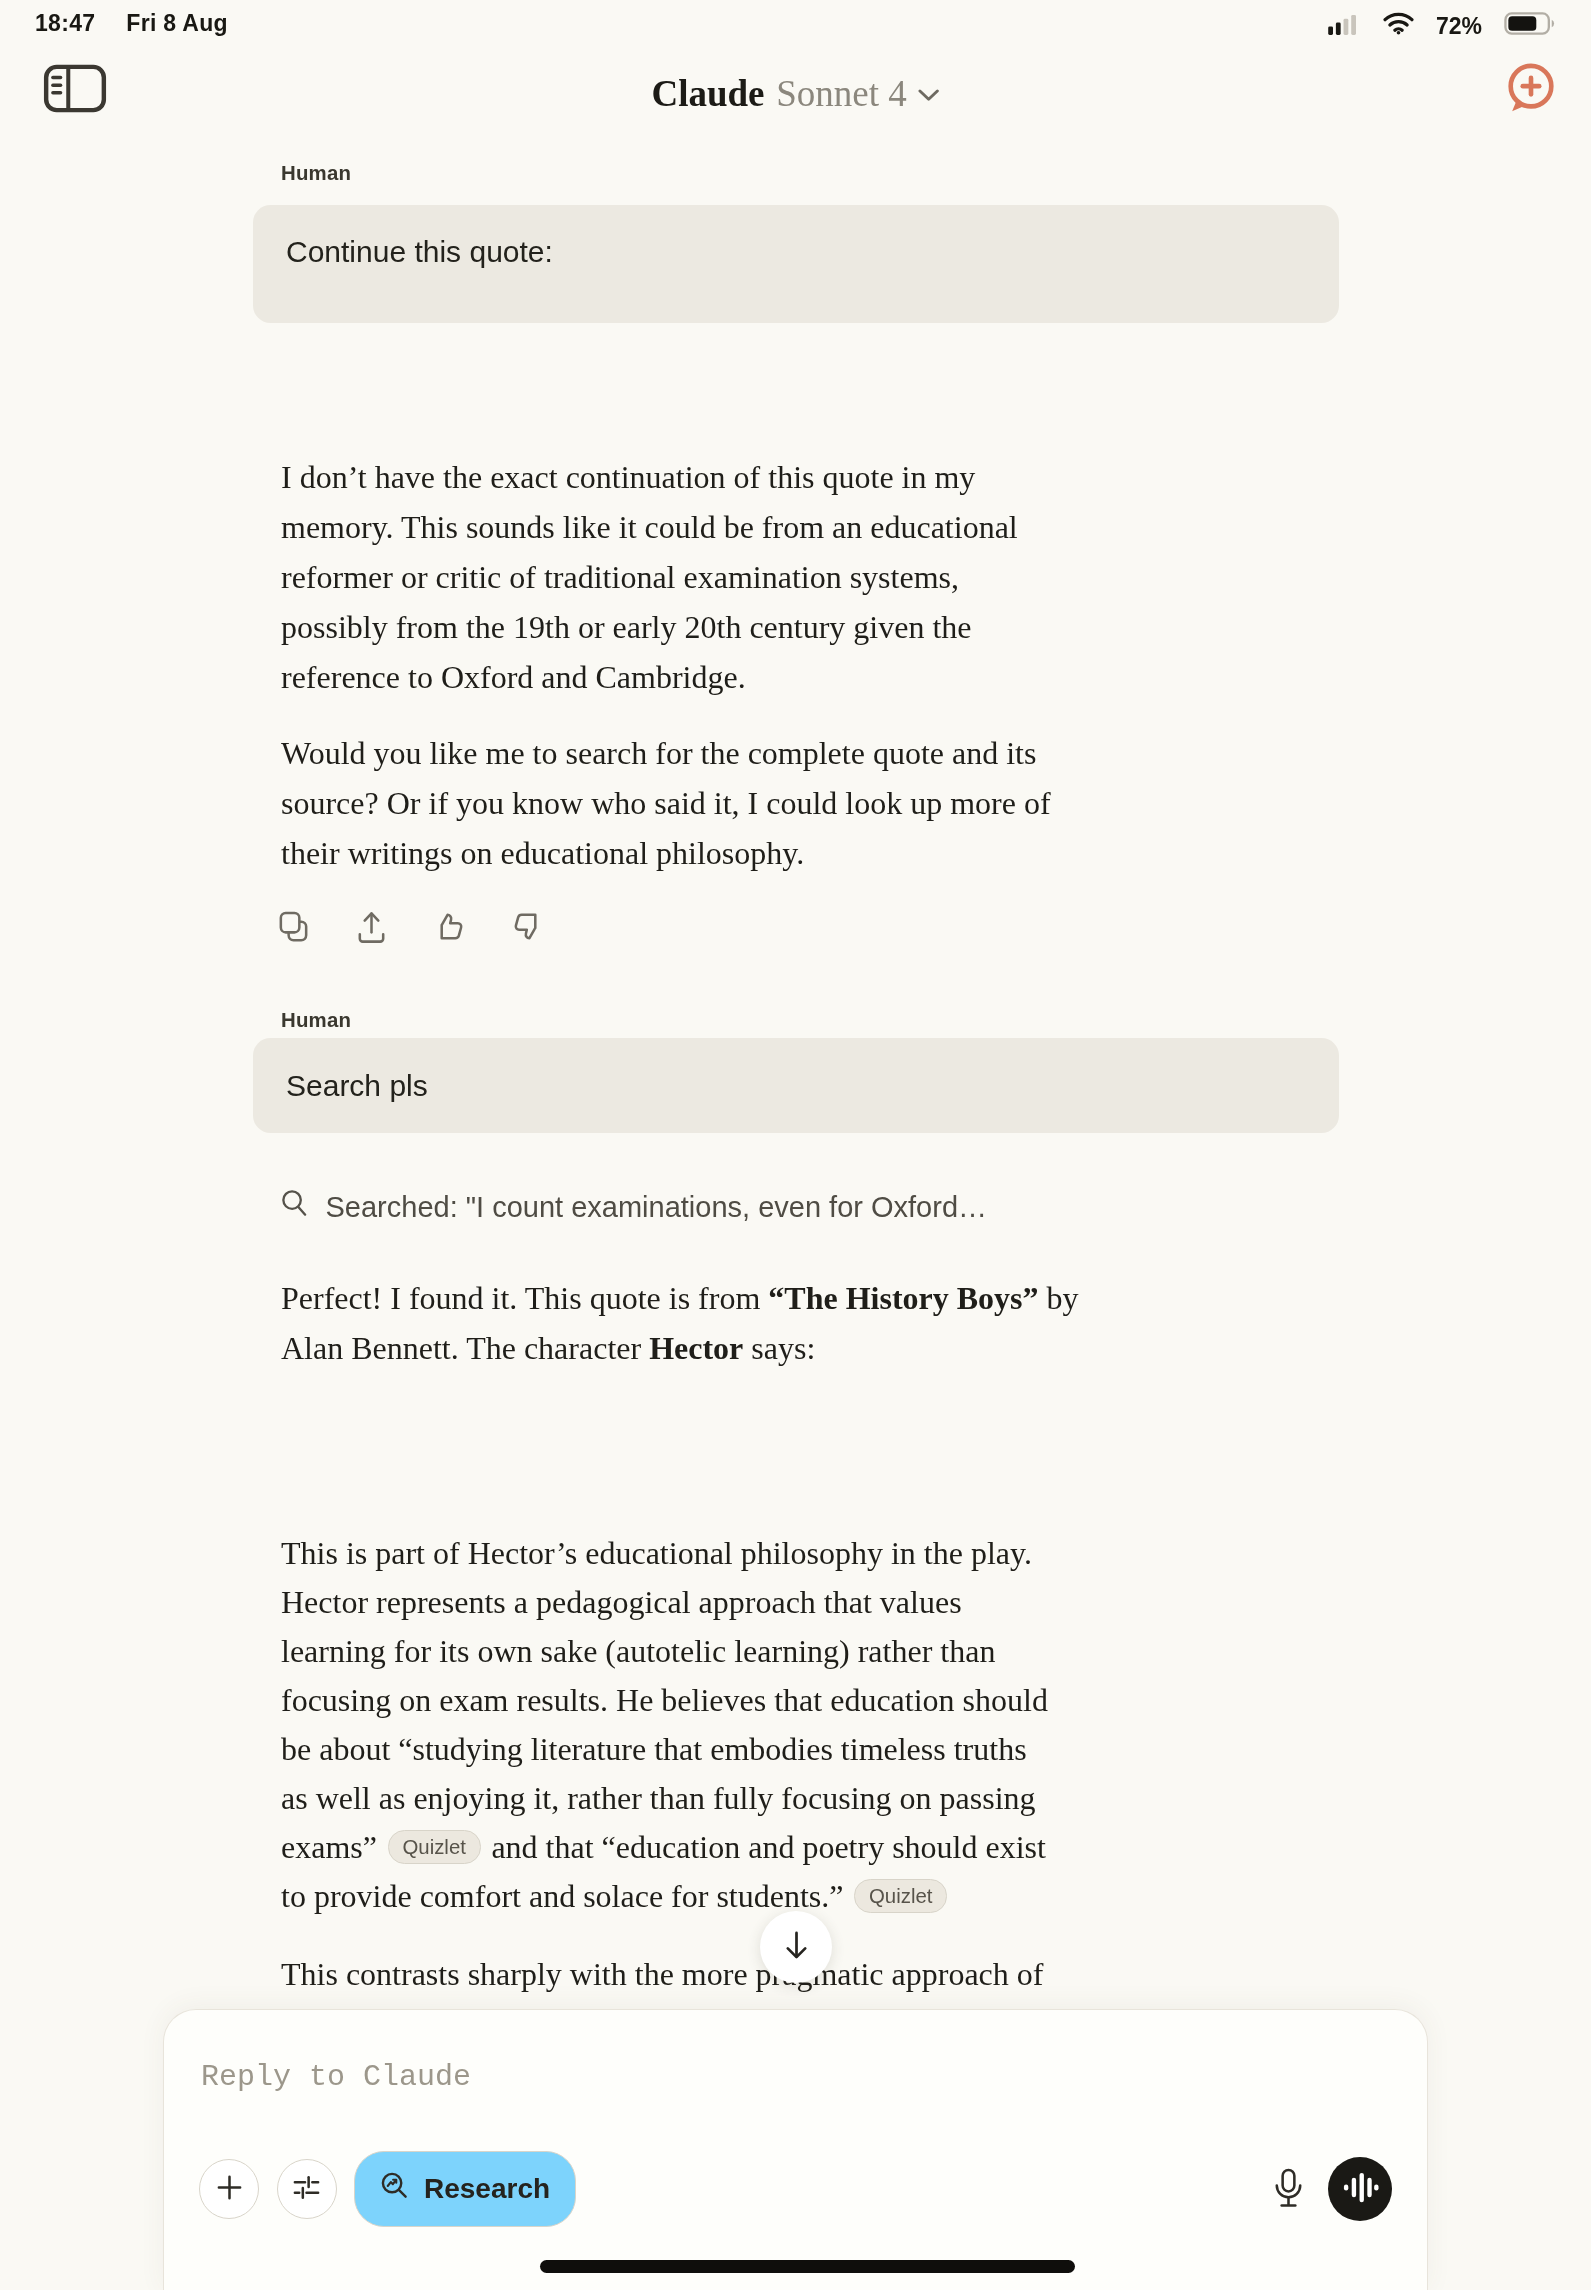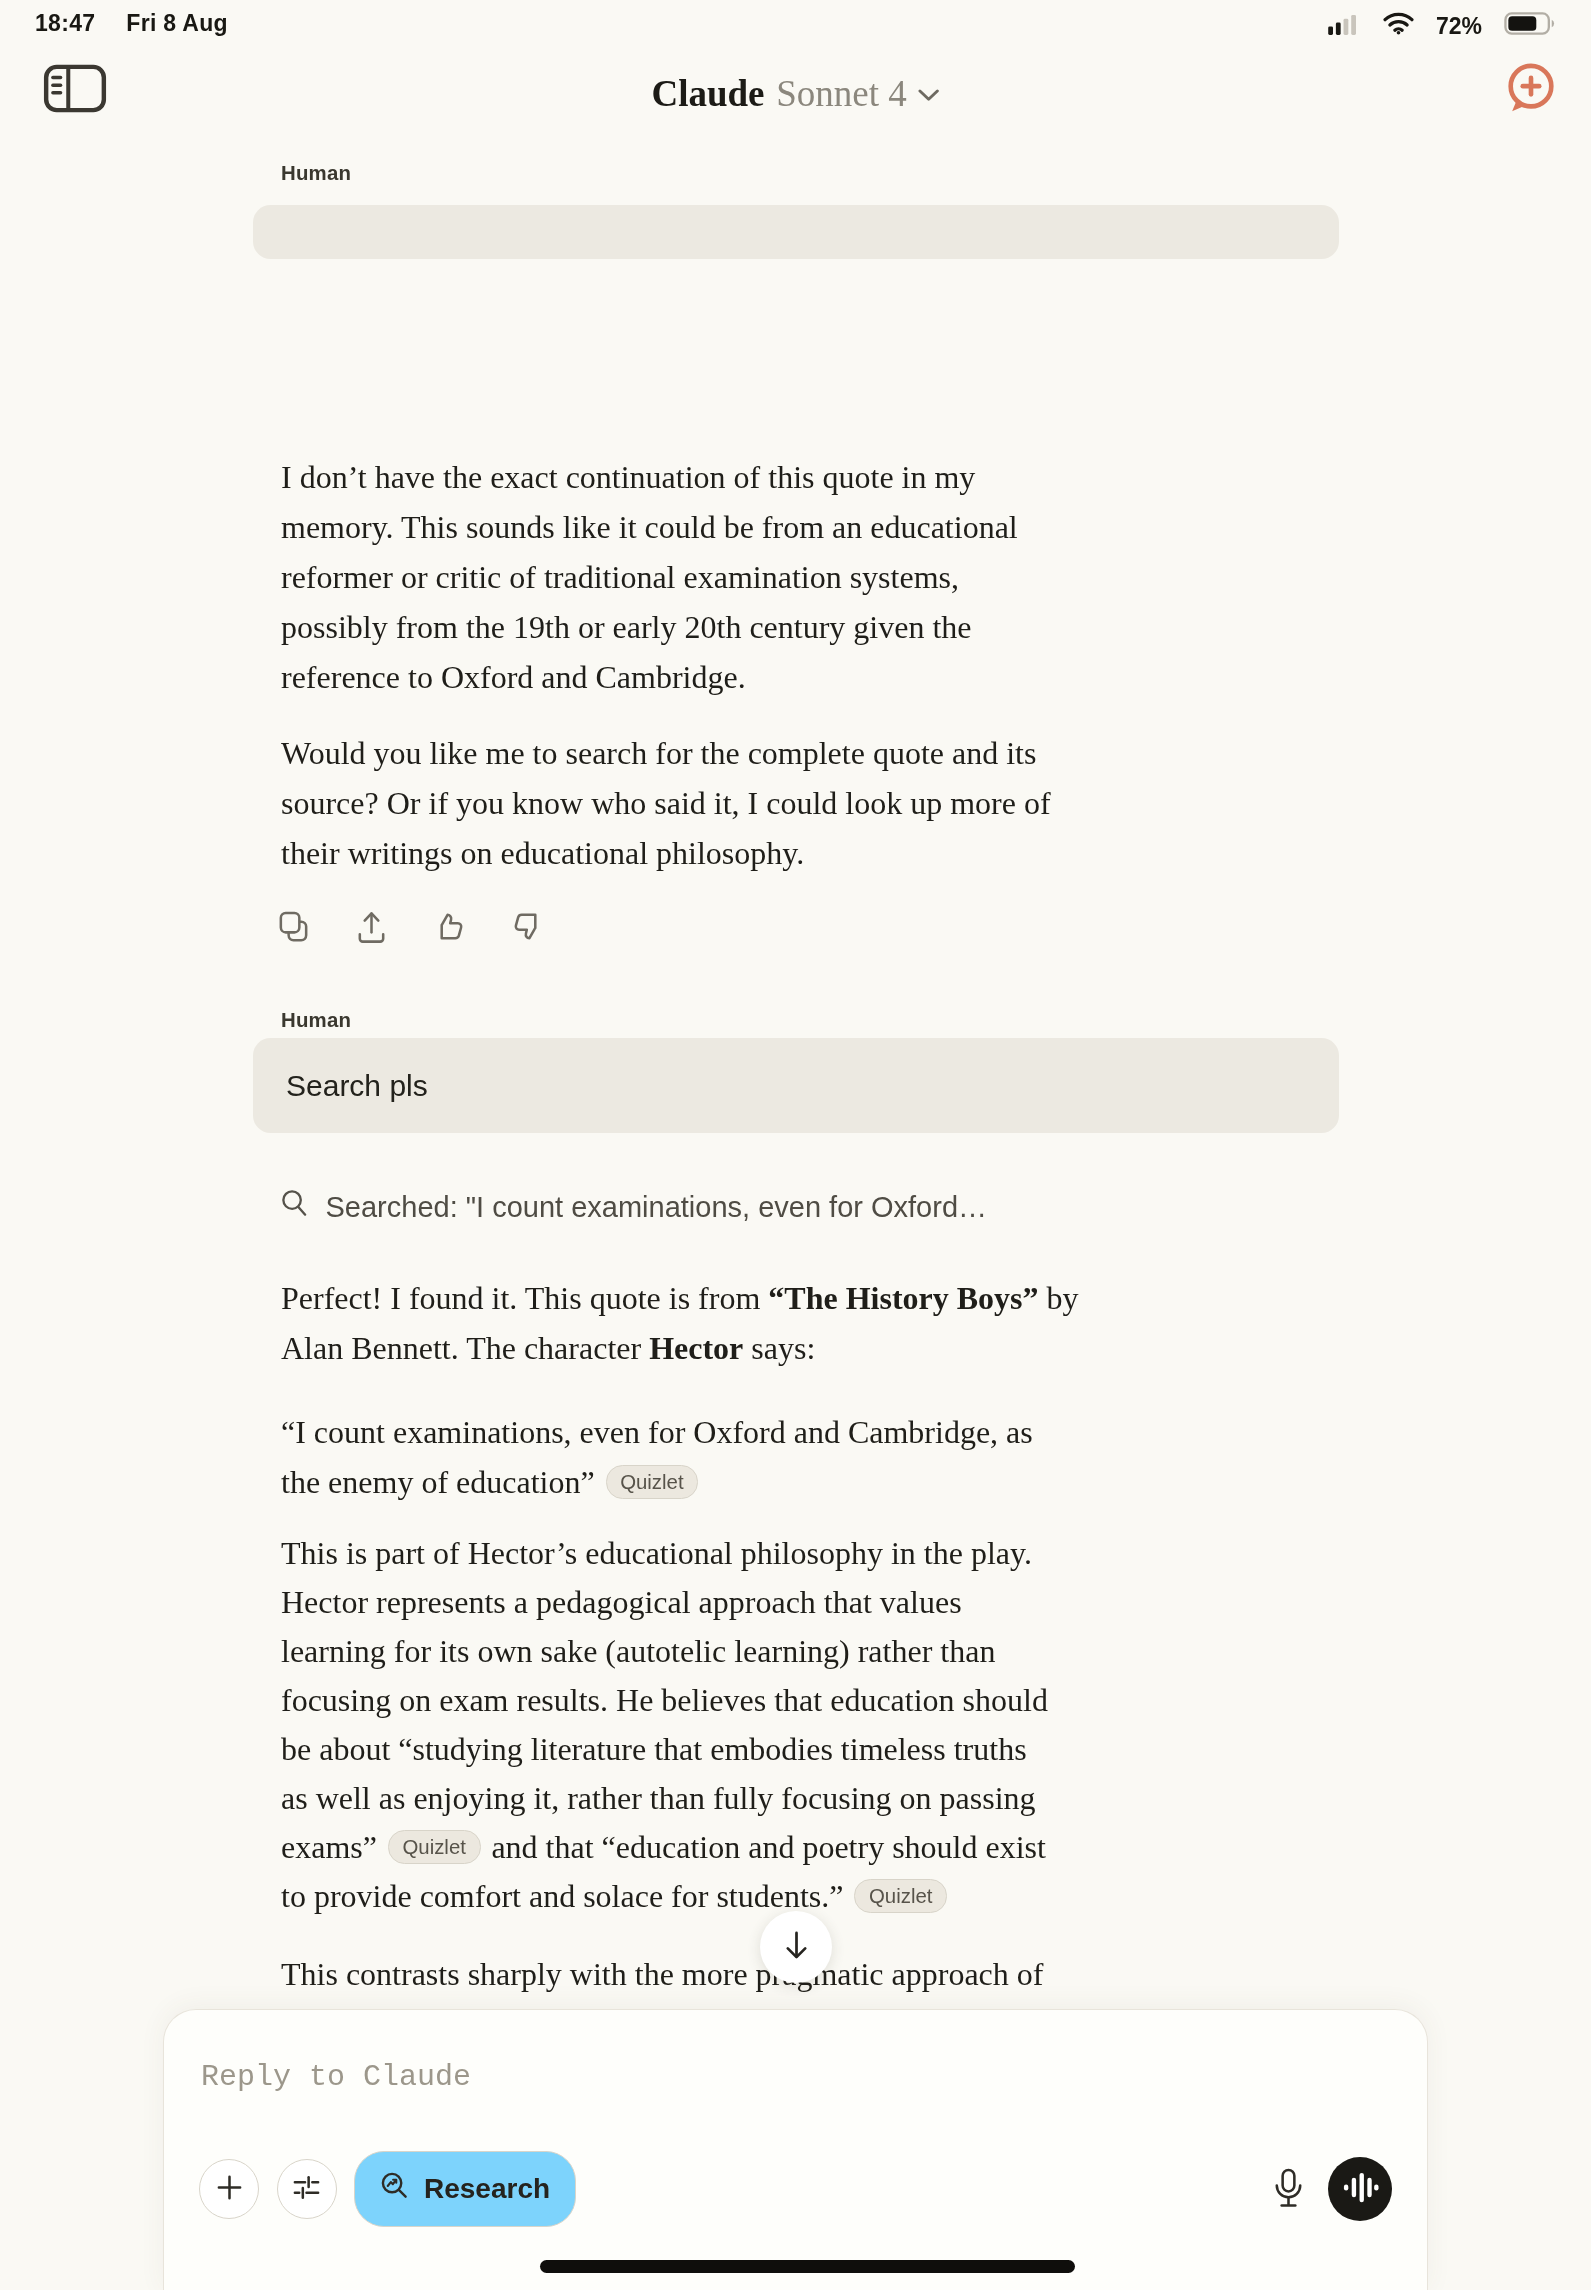--- a/index.html
+++ b/index.html
@@ -136,20 +136,21 @@
         <line x1="30" y1="18.5" x2="30" y2="35.5" stroke="#D9775A" stroke-width="4.8" stroke-linecap="round"></line>
         <line x1="21.5" y1="27" x2="38.5" y2="27" stroke="#D9775A" stroke-width="4.8" stroke-linecap="round"></line>
         <path d="M15 42 L10.5 53 L23 47.5 Z" fill="#D9775A"></path>
       </svg>
     </span>
   </button>
 
   <div class="role role1">Human</div>
 
   <div class="bubble bubble1">
+    <p class="u-p1">Continue this quote:</p>
   </div>
 
   <div class="serif-p p1">I don’t have the exact continuation of this quote in my
 memory. This sounds like it could be from an educational
 reformer or critic of traditional examination systems,
 possibly from the 19th or early 20th century given the
 reference to Oxford and Cambridge.</div>
   <div class="serif-p p2">Would you like me to search for the complete quote and its
 source? Or if you know who said it, I could look up more of
 their writings on educational philosophy.</div>
@@ -201,22 +202,20 @@
       <svg width="31" height="31" viewBox="0 0 32 32">
         <circle cx="13.5" cy="12.5" r="9" fill="none" stroke="#55524A" stroke-width="2.4"></circle>
         <line x1="20" y1="19.5" x2="27" y2="27.5" stroke="#55524A" stroke-width="2.4" stroke-linecap="round"></line>
       </svg>
     </span>
     <span>Searched: "I count examinations, even for Oxford…</span>
   </div>
 
   <div class="serif-p p3"><span>Perfect! I found it. This quote is from </span><span class="b">“The History Boys”</span><span> by
 Alan Bennett. The character </span><span class="b">Hector</span><span> says:</span></div>
-  <div class="serif-p p4"><span>“I count examinations, even for Oxford and Cambridge, as
-the enemy of education” </span><span class="badge">Quizlet</span></div>
   <div class="serif-p p5"><span>This is part of Hector’s educational philosophy in the play.
 Hector represents a pedagogical approach that values
 learning for its own sake (autotelic learning) rather than
 focusing on exam results. He believes that education should
 be about “studying literature that embodies timeless truths
 as well as enjoying it, rather than fully focusing on passing
 exams” </span><span class="badge">Quizlet</span><span> and that “education and poetry should exist
 to provide comfort and solace for students.” </span><span class="badge">Quizlet</span></div>
   <div class="serif-p p6">This contrasts sharply with the more pragmatic approach of</div>
 

